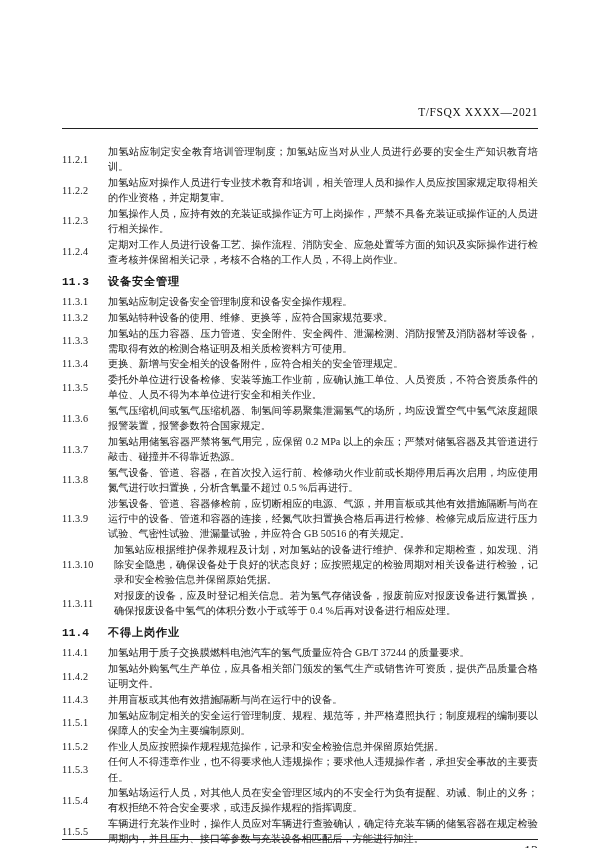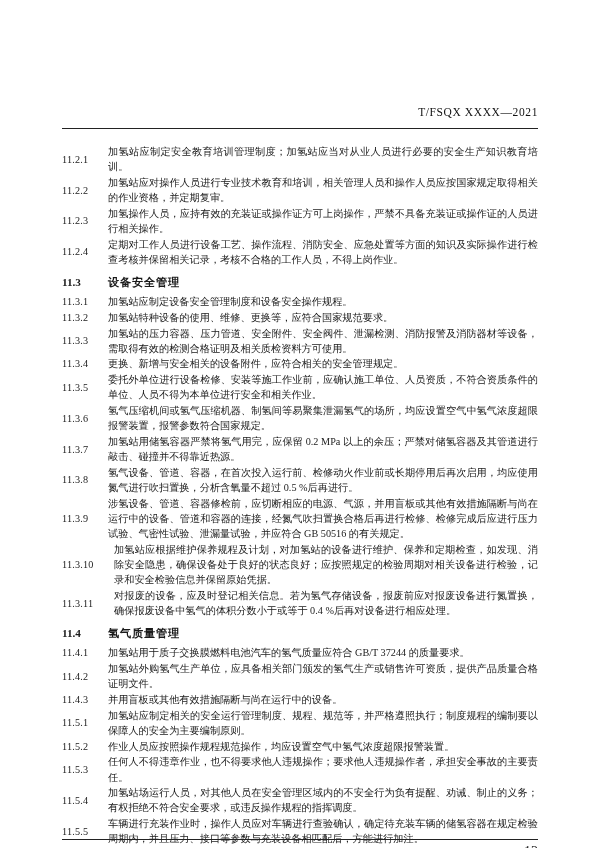--- a/index.html
+++ b/index.html
@@ -80,21 +80,21 @@
     text-justify: inter-ideograph;
   }
   .section {
     display: flex;
     align-items: flex-end;
     font-size: 11.2px;
     line-height: 16px;
     font-weight: bold;
     margin-top: 7px;
     margin-bottom: 4px;
-    font-family: Liberation Serif, serif;
+    font-family: Liberation Mono, monospace;
   }
   .section .num {
     flex: 0 0 auto;
     width: 46px;
     white-space: nowrap;
   }
   .section .txt {
     flex: 1 1 auto;
     letter-spacing: 0.8px;
   }
@@ -175,41 +175,41 @@
       <div class="clause">
         <span class="num wide">11.3.10</span>
         <span class="txt">加氢站应根据维护保养规程及计划，对加氢站的设备进行维护、保养和定期检查，如发现、消除安全隐患，确保设备处于良好的状态良好；应按照规定的检验周期对相关设备进行检验，记录和安全检验信息并保留原始凭据。</span>
       </div>
       <div class="clause">
         <span class="num wide">11.3.11</span>
         <span class="txt">对报废的设备，应及时登记相关信息。若为氢气存储设备，报废前应对报废设备进行氮置换，确保报废设备中氢气的体积分数小于或等于 0.4 %后再对设备进行相应处理。</span>
       </div>
       <div class="section">
         <span class="num">11.4</span>
-        <span class="txt">氢气质量管理</span>
+        <span class="txt">不得上岗作业</span>
       </div>
       <div class="clause">
         <span class="num">11.4.1</span>
         <span class="txt">加氢站用于质子交换膜燃料电池汽车的氢气质量应符合 GB/T 37244 的质量要求。</span>
       </div>
       <div class="clause">
         <span class="num">11.4.2</span>
         <span class="txt">加氢站外购氢气生产单位，应具备相关部门颁发的氢气生产或销售许可资质，提供产品质量合格证明文件。</span>
       </div>
       <div class="clause">
         <span class="num">11.4.3</span>
         <span class="txt">并用盲板或其他有效措施隔断与尚在运行中的设备。</span>
       </div>
       <div class="clause">
         <span class="num">11.5.1</span>
         <span class="txt">加氢站应制定相关的安全运行管理制度、规程、规范等，并严格遵照执行；制度规程的编制要以保障人的安全为主要编制原则。</span>
       </div>
       <div class="clause">
         <span class="num">11.5.2</span>
-        <span class="txt">作业人员应按照操作规程规范操作，均应设置空气中氢气浓度超限报警装置。</span>
+        <span class="txt">作业人员应按照操作规程规范操作，记录和安全检验信息并保留原始凭据。</span>
       </div>
       <div class="clause">
         <span class="num">11.5.3</span>
         <span class="txt">任何人不得违章作业，也不得要求他人违规操作；要求他人违规操作者，承担安全事故的主要责任。</span>
       </div>
       <div class="clause">
         <span class="num">11.5.4</span>
         <span class="txt">加氢站场运行人员，对其他人员在安全管理区域内的不安全行为负有提醒、劝诫、制止的义务；有权拒绝不符合安全要求，或违反操作规程的指挥调度。</span>
       </div>
       <div class="clause">

